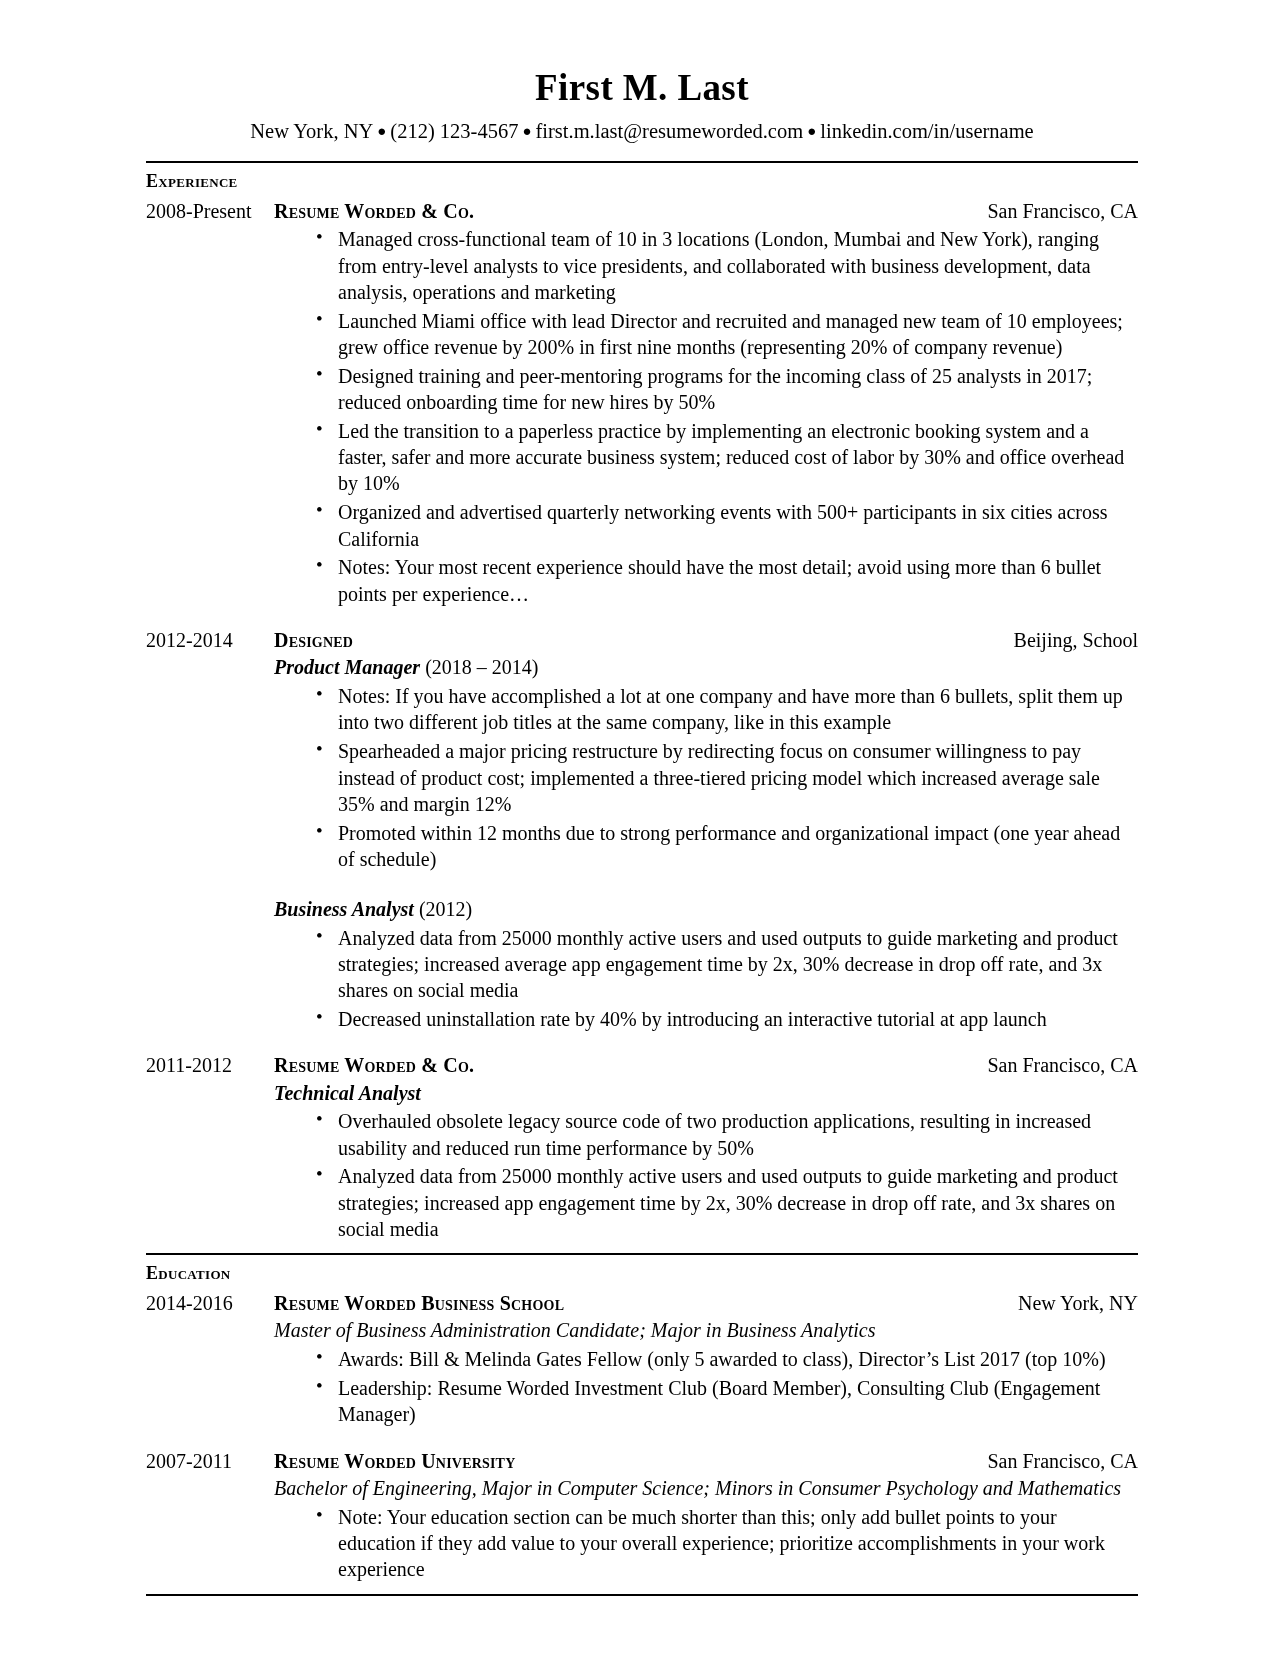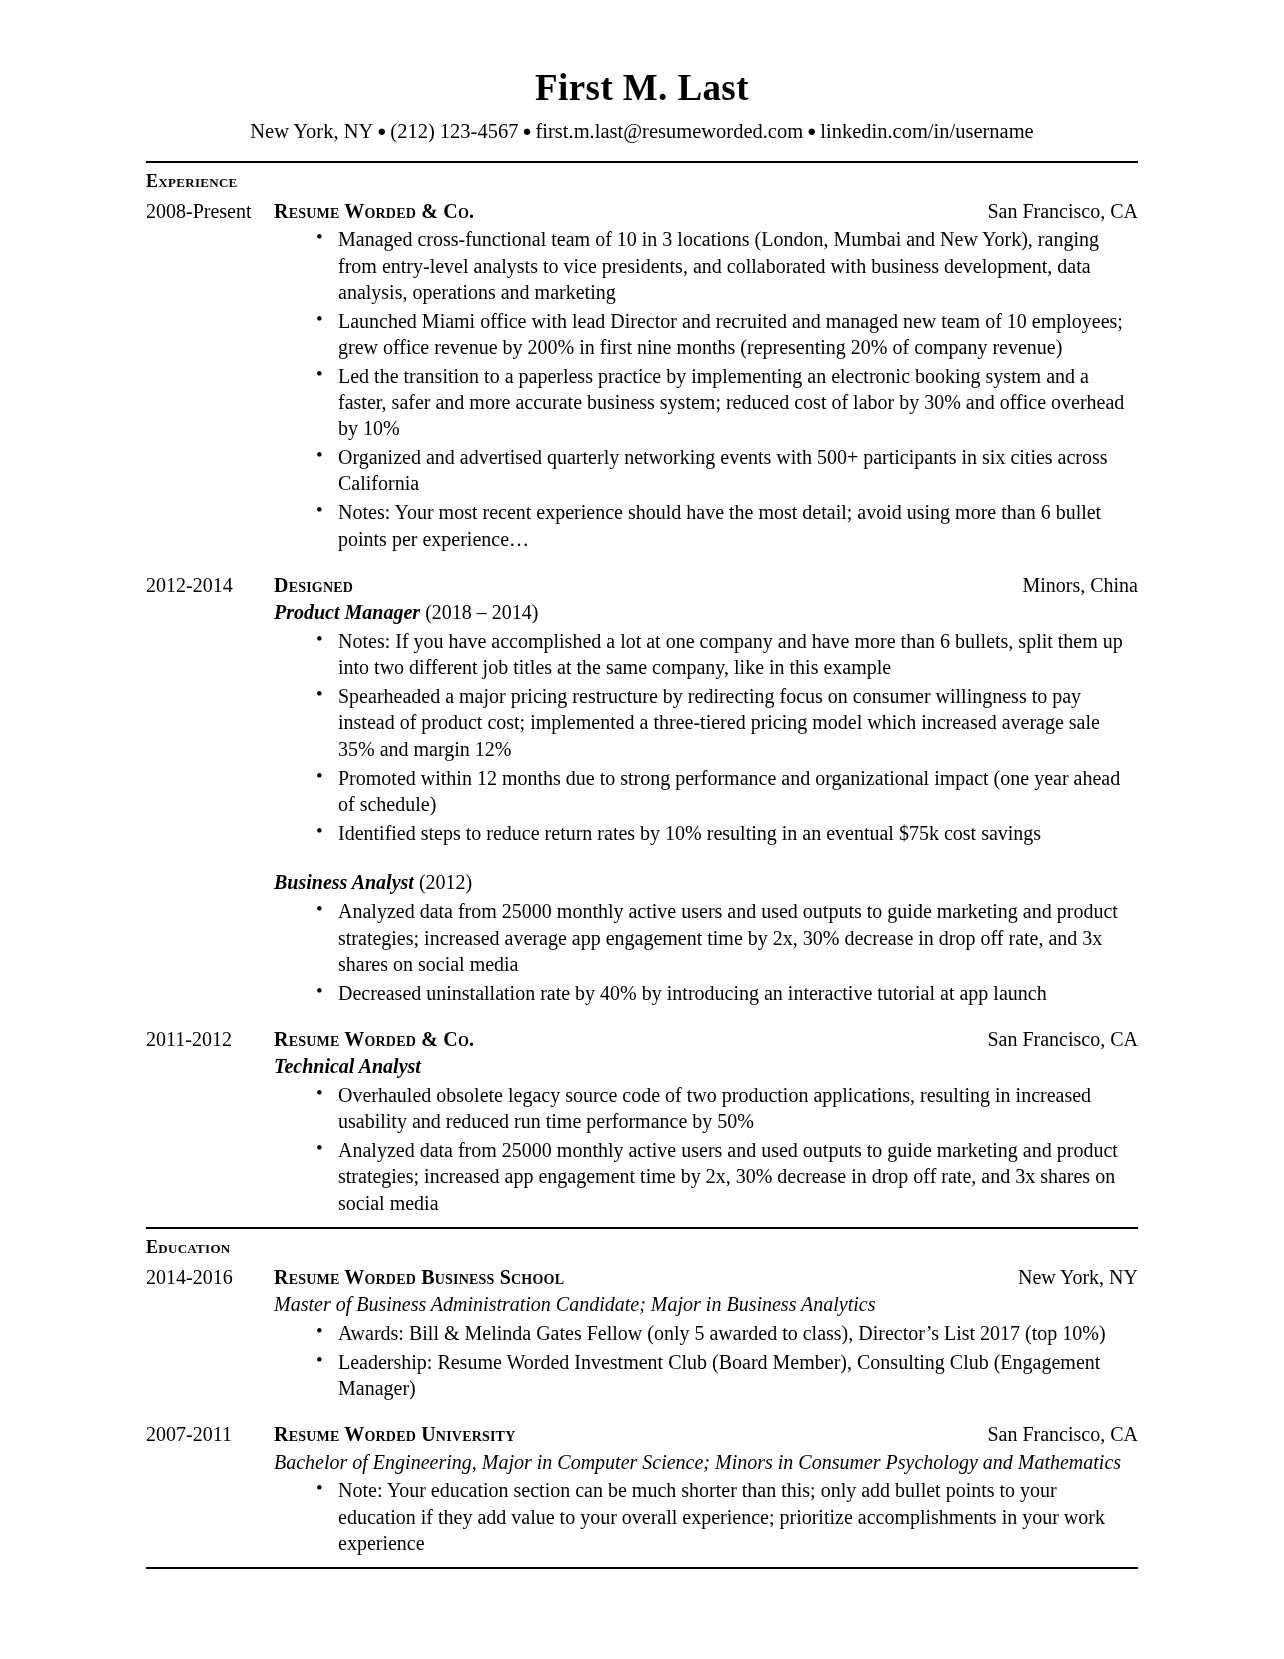--- a/index.html
+++ b/index.html
@@ -168,42 +168,42 @@
     <div class="entry">
       <div class="entry-head">
         <div class="entry-dates">2008-Present</div>
         <div class="entry-org">Resume Worded &amp; Co.</div>
         <div class="entry-loc">San Francisco, CA</div>
       </div>
       <div class="entry-body">
         <ul class="bullets">
           <li>Managed cross-functional team of 10 in 3 locations (London, Mumbai and New York), ranging from entry-level analysts to vice presidents, and collaborated with business development, data analysis, operations and marketing</li>
           <li>Launched Miami office with lead Director and recruited and managed new team of 10 employees; grew office revenue by 200% in first nine months (representing 20% of company revenue)</li>
+          <li>Designed training and peer-mentoring programs for the incoming class of 25 analysts in 2017; reduced onboarding time for new hires by 50%</li>
           <li>Led the transition to a paperless practice by implementing an electronic booking system and a faster, safer and more accurate business system; reduced cost of labor by 30% and office overhead by 10%</li>
           <li>Organized and advertised quarterly networking events with 500+ participants in six cities across California</li>
           <li>Notes: Your most recent experience should have the most detail; avoid using more than 6 bullet points per experience…</li>
         </ul>
       </div>
     </div>
 
     <div class="entry">
       <div class="entry-head">
         <div class="entry-dates">2012-2014</div>
         <div class="entry-org">Designed</div>
-        <div class="entry-loc">Minors, China</div>
+        <div class="entry-loc">Beijing, School</div>
       </div>
       <div class="entry-body">
         <div class="role">
           <span class="role-title">Product Manager</span><span class="role-dates"> (2018 – 2014)</span>
         </div>
         <ul class="bullets">
           <li>Notes: If you have accomplished a lot at one company and have more than 6 bullets, split them up into two different job titles at the same company, like in this example</li>
           <li>Spearheaded a major pricing restructure by redirecting focus on consumer willingness to pay instead of product cost; implemented a three-tiered pricing model which increased average sale 35% and margin 12%</li>
           <li>Promoted within 12 months due to strong performance and organizational impact (one year ahead of schedule)</li>
-          <li>Identified steps to reduce return rates by 10% resulting in an eventual $75k cost savings</li>
         </ul>
         <div class="role-spacer"></div>
         <div class="role">
           <span class="role-title">Business Analyst</span><span class="role-dates"> (2012)</span>
         </div>
         <ul class="bullets">
           <li>Analyzed data from 25000 monthly active users and used outputs to guide marketing and product strategies; increased average app engagement time by 2x, 30% decrease in drop off rate, and 3x shares on social media</li>
           <li>Decreased uninstallation rate by 40% by introducing an interactive tutorial at app launch</li>
         </ul>
       </div>

